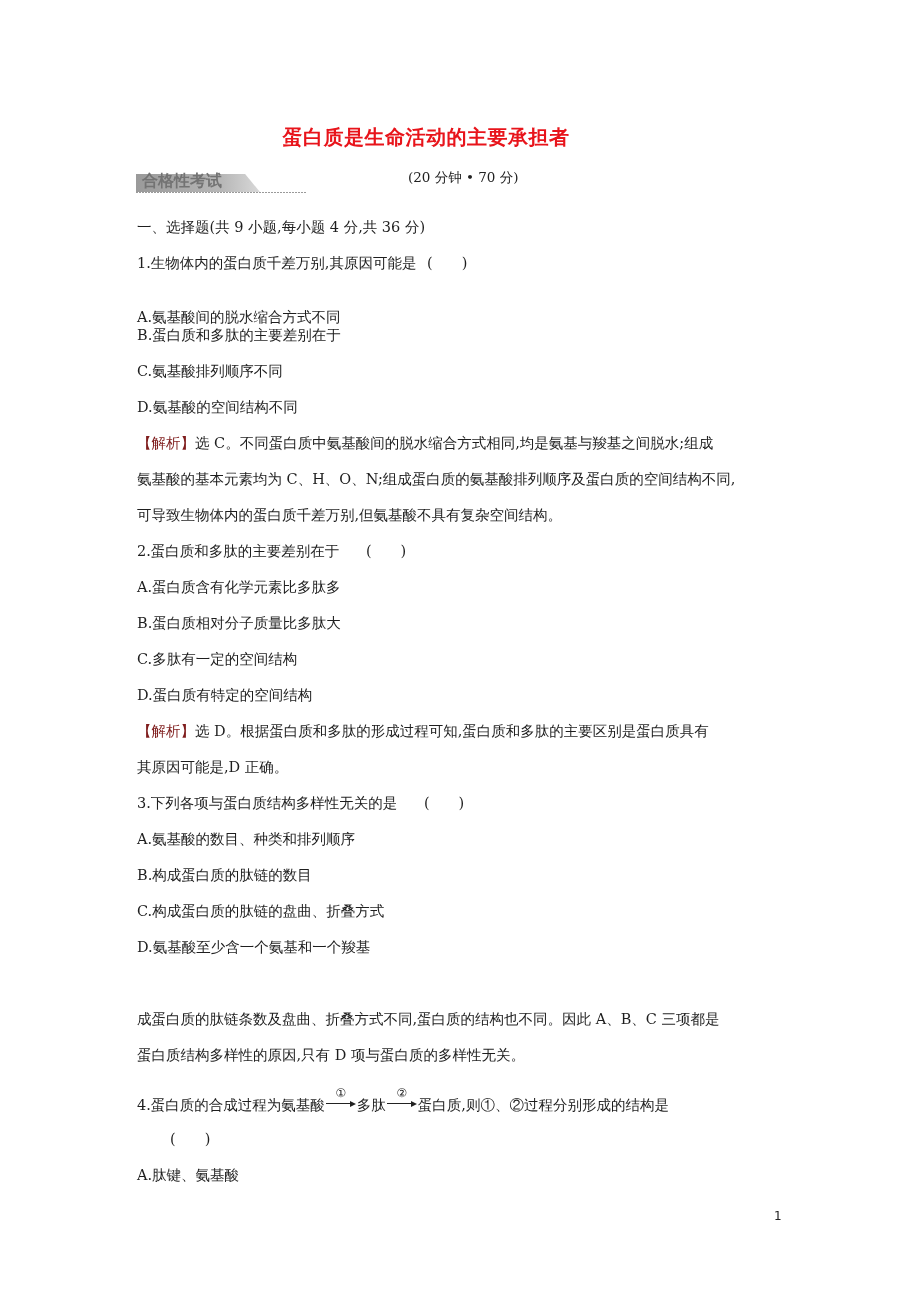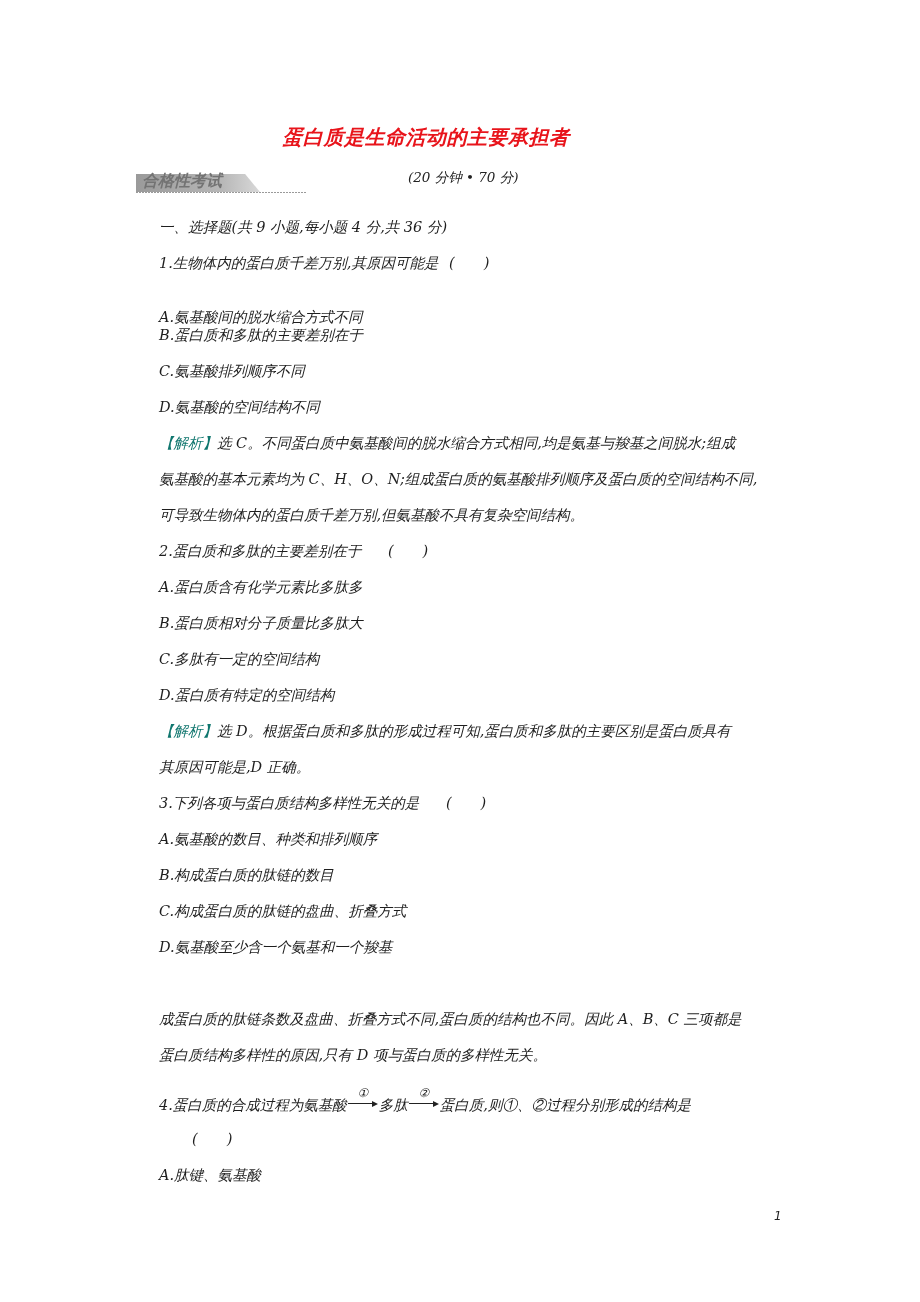--- a/index.html
+++ b/index.html
@@ -11,21 +11,21 @@
     width: 920px;
     height: 1302px;
     position: relative;
     overflow: hidden;
     font-family: "DejaVu Serif", "Liberation Serif", serif;
     color: #1a1a1a;
   }
   .page {
     position: absolute;
     left: 0; top: 0;
-    width: 852px; height: 1302px; font-style: italic;
+    width: 852px; height: 1302px;
   }
   .title {
     position: absolute;
     left: 0; right: 0;
     top: 124px;
     text-align: center;
     font-family: "DejaVu Sans", "Liberation Sans", sans-serif;
     font-size: 20px;
     font-weight: bold;
     color: #e8141b;
@@ -68,24 +68,23 @@
     top: 169px;
     font-size: 13.5px;
     color: #222;
   }
   .line {
     position: absolute;
     left: 137px;
     font-size: 14.5px;
     white-space: nowrap;
     color: #1e1e1e;
-    margin-left: 22px;
   }
   .analysis-tag {
-    color: #0f766e;
+    color: #7f1d1d;
   }
   .answer-blank {
     display: inline-block;
   }
   .arrow {
     display: inline-block;
     position: relative;
     width: 30px;
     height: 16px;
     margin: 0 1px;

